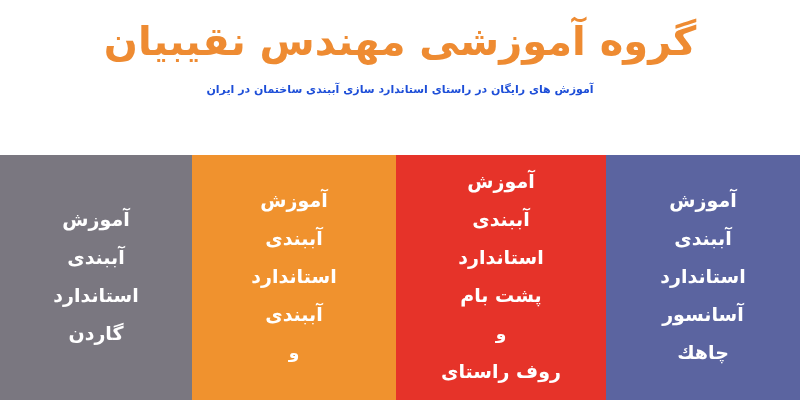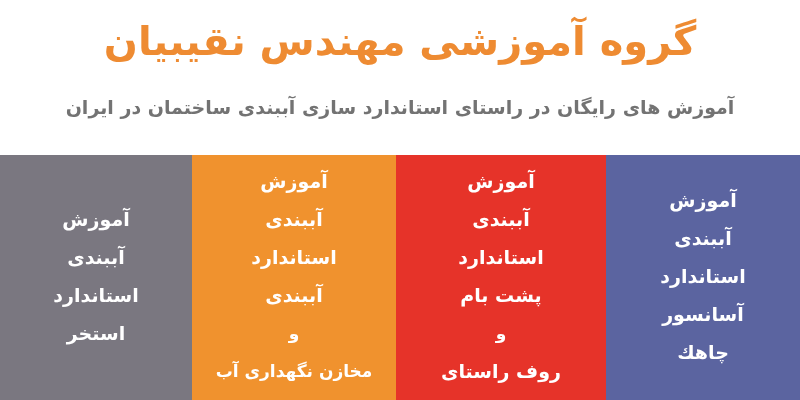--- a/index.html
+++ b/index.html
@@ -46,27 +46,27 @@
     line-height: 1.25;
     letter-spacing: 1px;
     white-space: nowrap;
     text-align: center;
     margin: 0;
     padding: 0;
   }
 
   .brand-subtitle {
     direction: rtl;
-    color: #737373;
-    font-size: 19px;
+    color: #1d4ed8;
+    font-size: 11px;
     font-weight: bold;
     line-height: 1.4;
     white-space: nowrap;
     text-align: center;
-    margin: 12px;
+    margin: 0;
     padding-top: 16px;
   }
 
   
   .columns {
     position: relative;
     height: 245px;
     width: 100%;
     display: flex;
     flex-direction: row;
@@ -135,24 +135,23 @@
       <div class="col-line conj">و</div>
       <div class="col-line">روف راستای</div>
     </div>
 
     <div class="col col-orange">
       <div class="col-line">آموزش</div>
       <div class="col-line">آببندی</div>
       <div class="col-line">استاندارد</div>
       <div class="col-line">آببندی</div>
       <div class="col-line conj">و</div>
-      <div class="col-line small">مخازن نگهداری آب</div>
     </div>
 
     <div class="col col-gray">
       <div class="col-line">آموزش</div>
       <div class="col-line">آببندی</div>
       <div class="col-line">استاندارد</div>
-      <div class="col-line">استخر</div>
+      <div class="col-line">گاردن</div>
     </div>
 
   </div>
 </div>
 
 </body></html>

